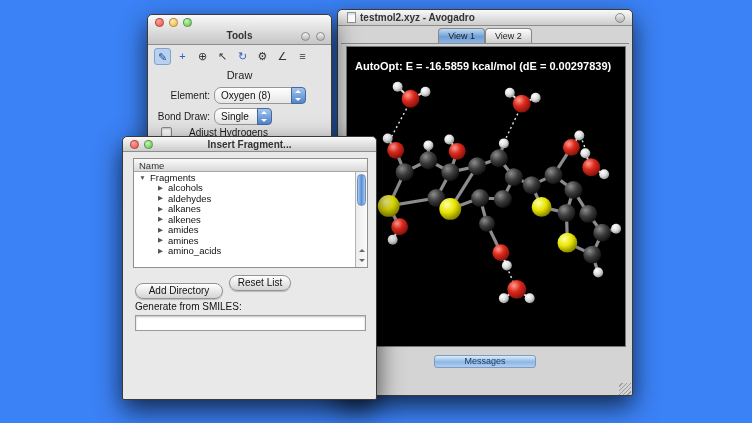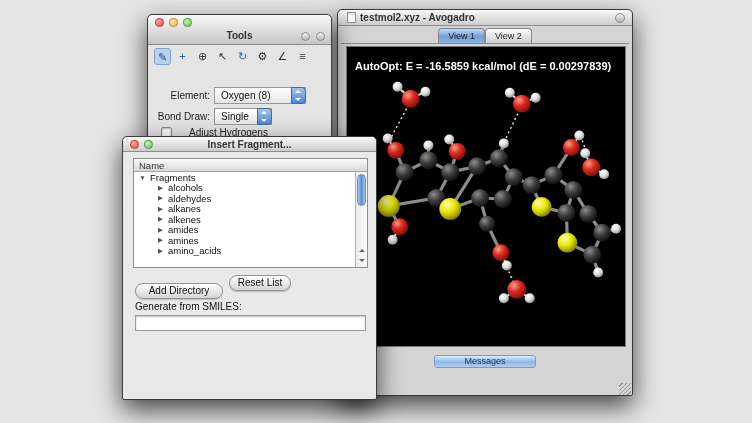--- a/index.html
+++ b/index.html
@@ -1,18 +1,18 @@
 <!DOCTYPE html>
 <html><head>
 <meta charset="utf-8">
 <style>
   * { margin:0; padding:0; box-sizing:border-box; }
   html,body { background:#000; }
   body { font-family:"Liberation Sans", sans-serif; -webkit-font-smoothing:antialiased; }
-  .desktop { position:relative; width:752px; height:423px; background:#e5e5e5; overflow:hidden;padding-left:20px; }
+  .desktop { position:relative; width:752px; height:423px; background:#3b82f6; overflow:hidden;padding-left:20px; }
 
   
   .window { position:absolute; border:1px solid #3a3a3a; border-radius:5px 5px 2px 2px;
             box-shadow:0 10px 26px rgba(0,0,0,.7); }
   .titlebar { position:relative; height:15px; background:linear-gradient(#f9f9f9,#cccccc);
               border-bottom:1px solid #8d8d8d; border-radius:5px 5px 0 0;
               display:flex; align-items:center; justify-content:center; }
   .title-text { font-size:10px; font-weight:bold; color:#333; white-space:nowrap; }
   .lights { position:absolute; left:7px; top:3px; display:flex; gap:5px; }
   .light { width:9px; height:9px; border-radius:50%; border:1px solid rgba(0,0,0,.3); }
@@ -55,21 +55,21 @@
   .tools-toolbar { position:absolute; top:33px; left:6px; display:flex; gap:3px; }
   .ticon { width:17px; height:17px; font-size:11px; line-height:16px; text-align:center; color:#333;
            border-radius:3px; }
   .ticon.sel  { background:#b9d1ec; border:1px solid #7fa3cc; color:#1d4ea0; }
   .ticon.blue { color:#2a62c0; }
   .draw-label { position:absolute; top:54px; left:0; right:0; text-align:center; font-size:11px; color:#222; }
   .form-row { position:absolute; left:0; width:100%; height:17px; }
   .row-element { top:72px; } .row-bond { top:93px; }
   .form-label { position:absolute; left:0; width:62px; text-align:right; font-size:10px; line-height:17px; color:#1c1c1c; }
   .select { position:absolute; left:66px; top:0; height:17px; background:linear-gradient(#ffffff,#e6e6e6);
-            border:1px solid #979797; border-radius:0; font-size:10px; line-height:15px;
+            border:1px solid #979797; border-radius:7px; font-size:10px; line-height:15px;
             padding:0 18px 0 6px; color:#111; }
   .select.w-element { width:92px; } .select.w-bond { width:58px; }
   .stepper { position:absolute; right:-1px; top:-1px; bottom:-1px; width:15px; border-radius:0 4px 4px 0;
              background:linear-gradient(#a3c5ee,#4f85cd); border:1px solid #46699c; }
   .stepper::before { content:""; position:absolute; left:3px; top:2px; border:3.5px solid transparent;
                      border-bottom-color:#fff; border-top-width:0; }
   .stepper::after  { content:""; position:absolute; left:3px; bottom:2px; border:3.5px solid transparent;
                      border-top-color:#fff; border-bottom-width:0; }
   .checkbox-row { position:absolute; top:112px; left:13px; display:flex; align-items:center; gap:17px; }
   .checkbox { width:11px; height:11px; background:#fff; border:1px solid #898989; border-radius:2px;
@@ -285,20 +285,21 @@
     <div class="tools-toolbar">
       <div class="ticon sel">✎</div>
       <div class="ticon blue">+</div>
       <div class="ticon">⊕</div>
       <div class="ticon">↖</div>
       <div class="ticon blue">↻</div>
       <div class="ticon">⚙</div>
       <div class="ticon">∠</div>
       <div class="ticon">≡</div>
     </div>
+    <div class="draw-label">Draw</div>
 
     <div class="form-row row-element">
       <span class="form-label">Element:</span>
       <div class="select w-element">
         <span>Oxygen (8)</span>
         <span class="stepper"></span>
       </div>
     </div>
     <div class="form-row row-bond">
       <span class="form-label">Bond Draw:</span>

